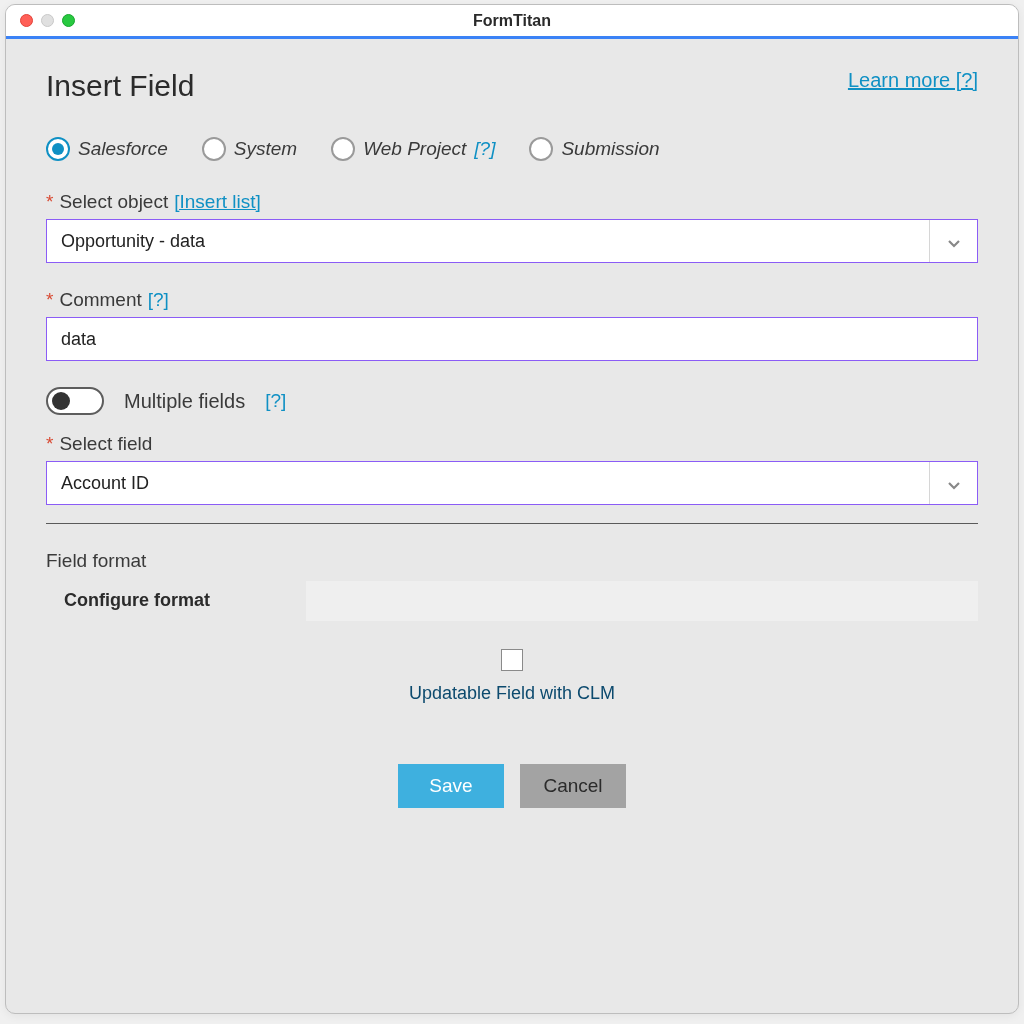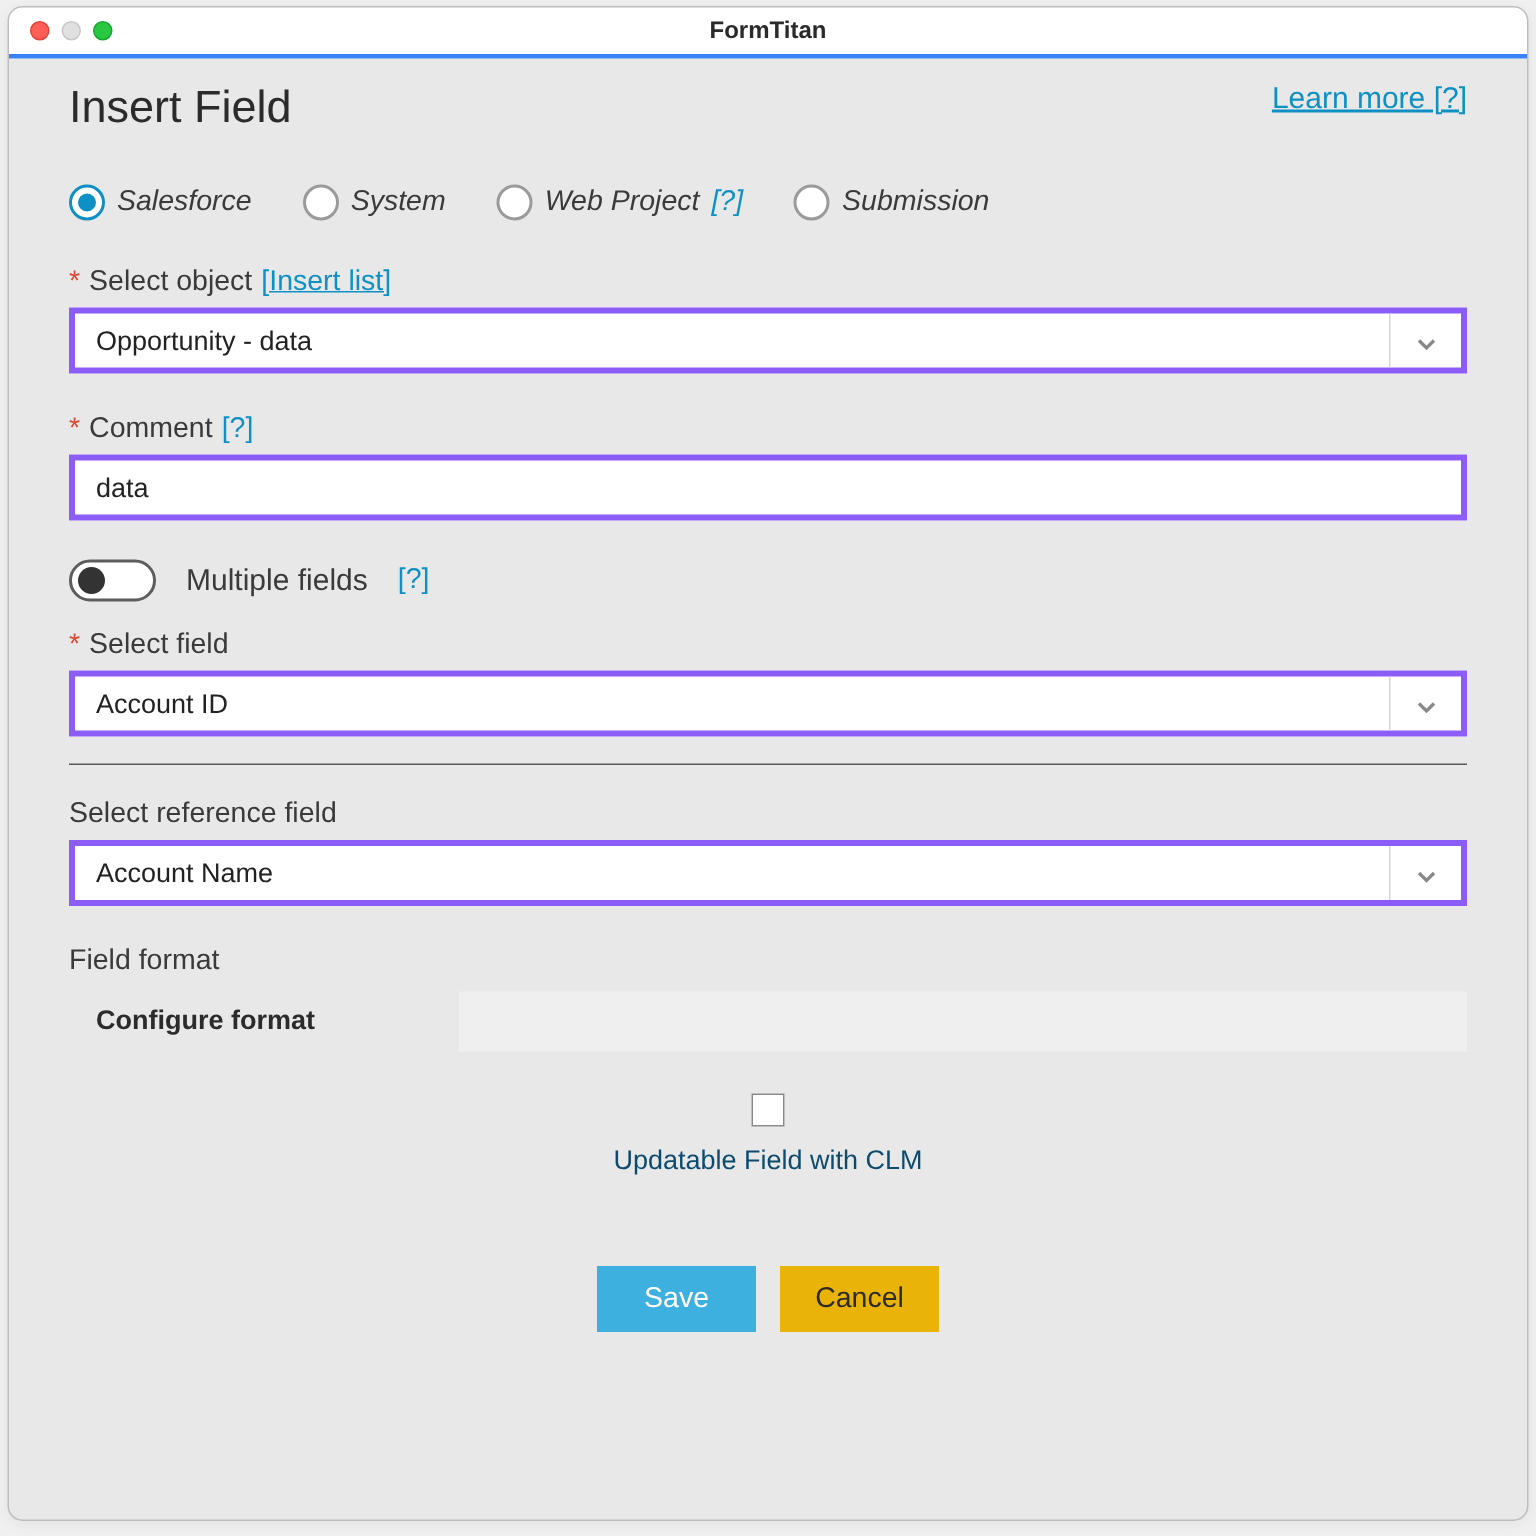--- a/index.html
+++ b/index.html
@@ -42,21 +42,21 @@
 .title-text {
   position: absolute;
   left: 0; right: 0;
   text-align: center;
   font-size: 16px;
   font-weight: 600;
   color: #2a2a2a;
   pointer-events: none;
 }
 .content {
-  padding: 16px 40px 40px 40px;
+  padding: 30px 40px 40px 40px;
 }
 .header-row {
   display: flex;
   justify-content: space-between;
   align-items: flex-start;
   margin-bottom: 34px;
 }
 .page-title {
   font-size: 30px;
   font-weight: 400;
@@ -117,21 +117,21 @@
   margin-bottom: 6px;
   display: flex;
   align-items: center;
   gap: 6px;
 }
 .req { color: #d84a33; }
 .select-box, .text-box {
   width: 100%;
   height: 44px;
   background: #fff;
-  border: 4px solid #8b5cf6;
+  border: 1px solid #8b5cf6;
   display: flex;
   align-items: center;
   padding: 0 14px;
   font-size: 18px;
   color: #222;
   cursor: pointer;
   position: relative;
 }
 .text-box { cursor: text; }
 .chevron-wrap {
@@ -223,21 +223,21 @@
   justify-content: center;
   font-size: 19px;
   cursor: pointer;
   border: none;
 }
 .btn-primary {
   background: #3eb0df;
   color: #fff;
 }
 .btn-secondary {
-  background: #eab308;
+  background: #a3a3a3;
   color: #2b2b2b;
 }
 </style>
 </head>
 <body>
 
 <div class="window">
   <div class="titlebar">
     <div class="traffic-lights">
       <div class="tl tl-red"></div>
@@ -321,33 +321,20 @@
         <span class="chevron-wrap">
           <span class="chevron-down"><svg viewBox="0 0 14 14">
                 <polyline points="2,5 7,10 12,5"></polyline>
               </svg></span>
         </span>
       </div>
     </div>
 
     <hr class="hr">
 
-    <div class="field-group">
-      <div class="label-row">
-        <span>Select reference field</span>
-      </div>
-      <div class="select-box">
-        <span>Account Name</span>
-        <span class="chevron-wrap">
-          <span class="chevron-down"><svg viewBox="0 0 14 14">
-                <polyline points="2,5 7,10 12,5"></polyline>
-              </svg></span>
-        </span>
-      </div>
-    </div>
 
     <div style="margin-top:26px;">
       <div class="label-row">
         <span>Field format</span>
       </div>
       <div class="format-row">
         <div class="config-btn">Configure format</div>
         <div class="format-preview"></div>
       </div>
     </div>

